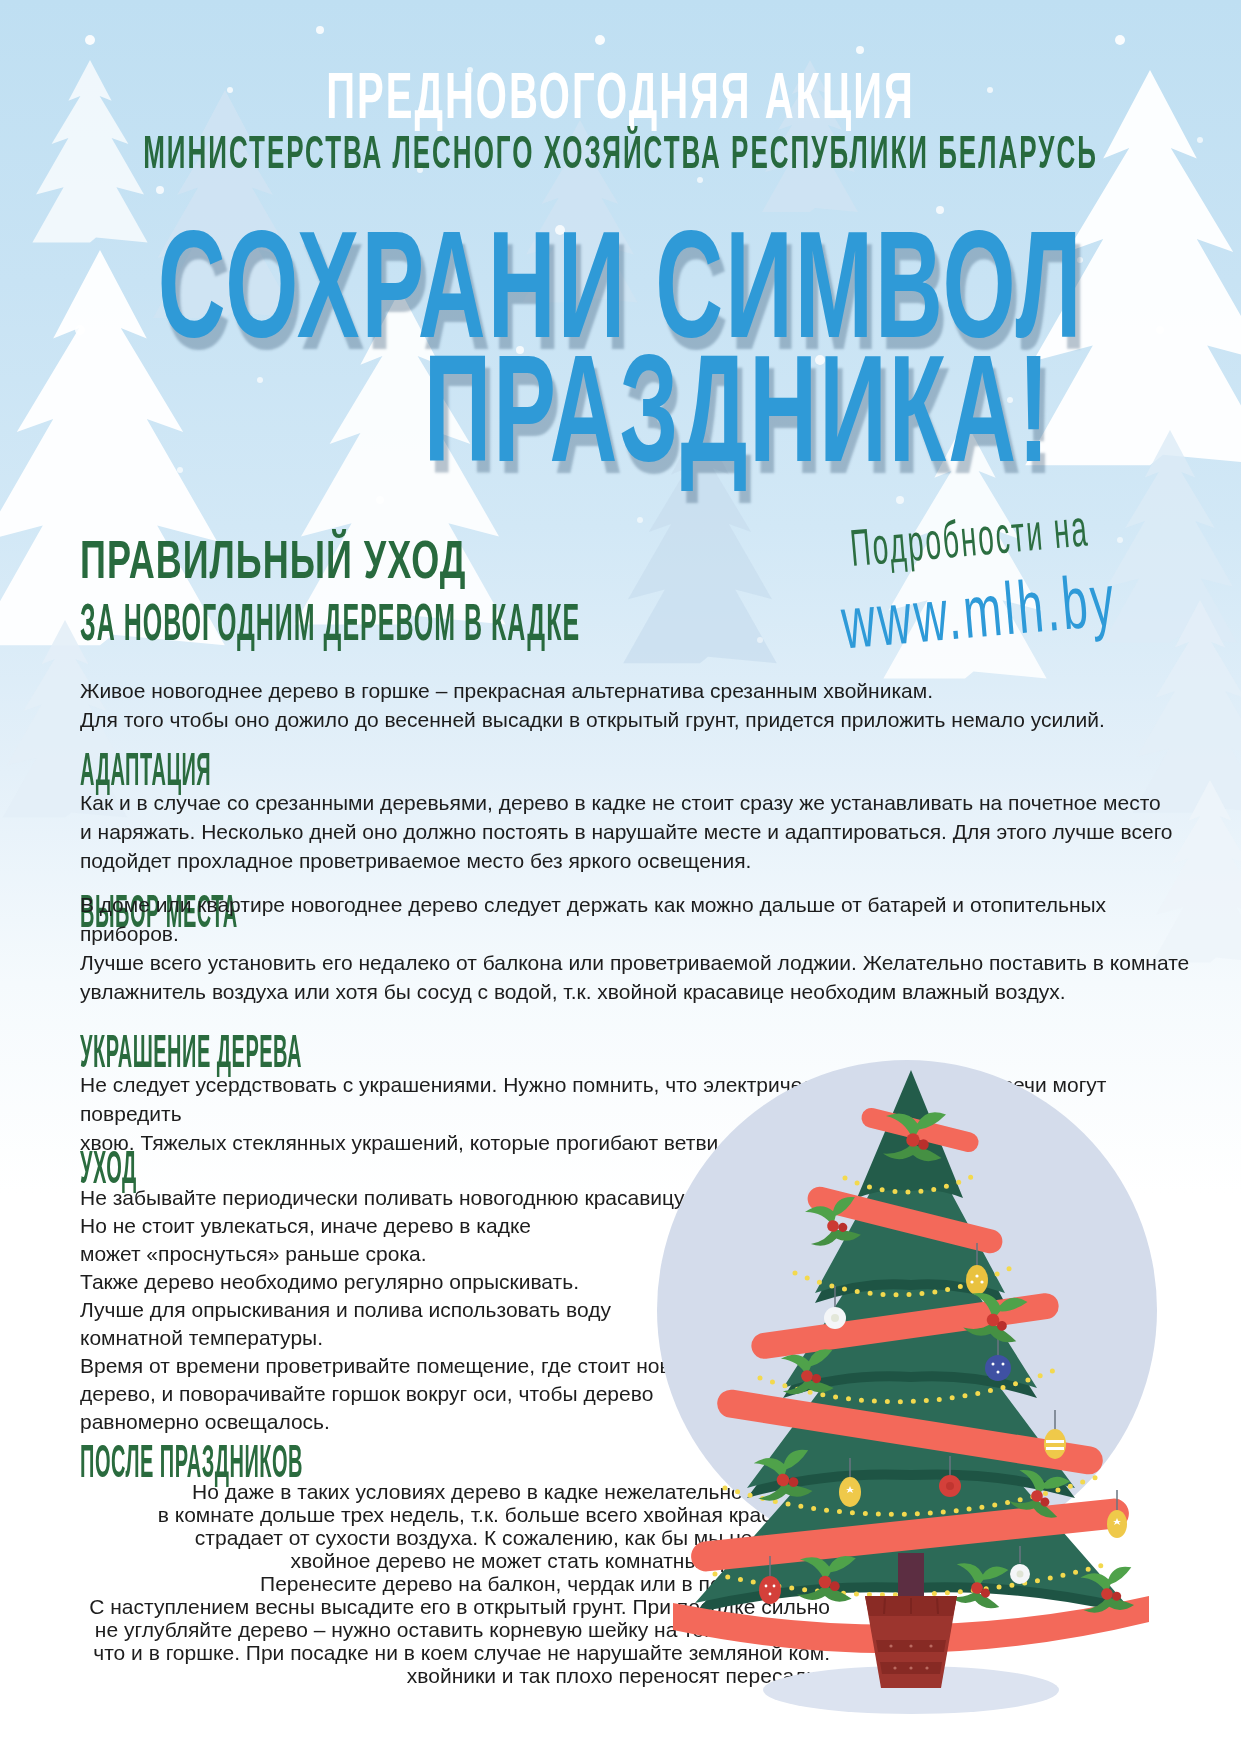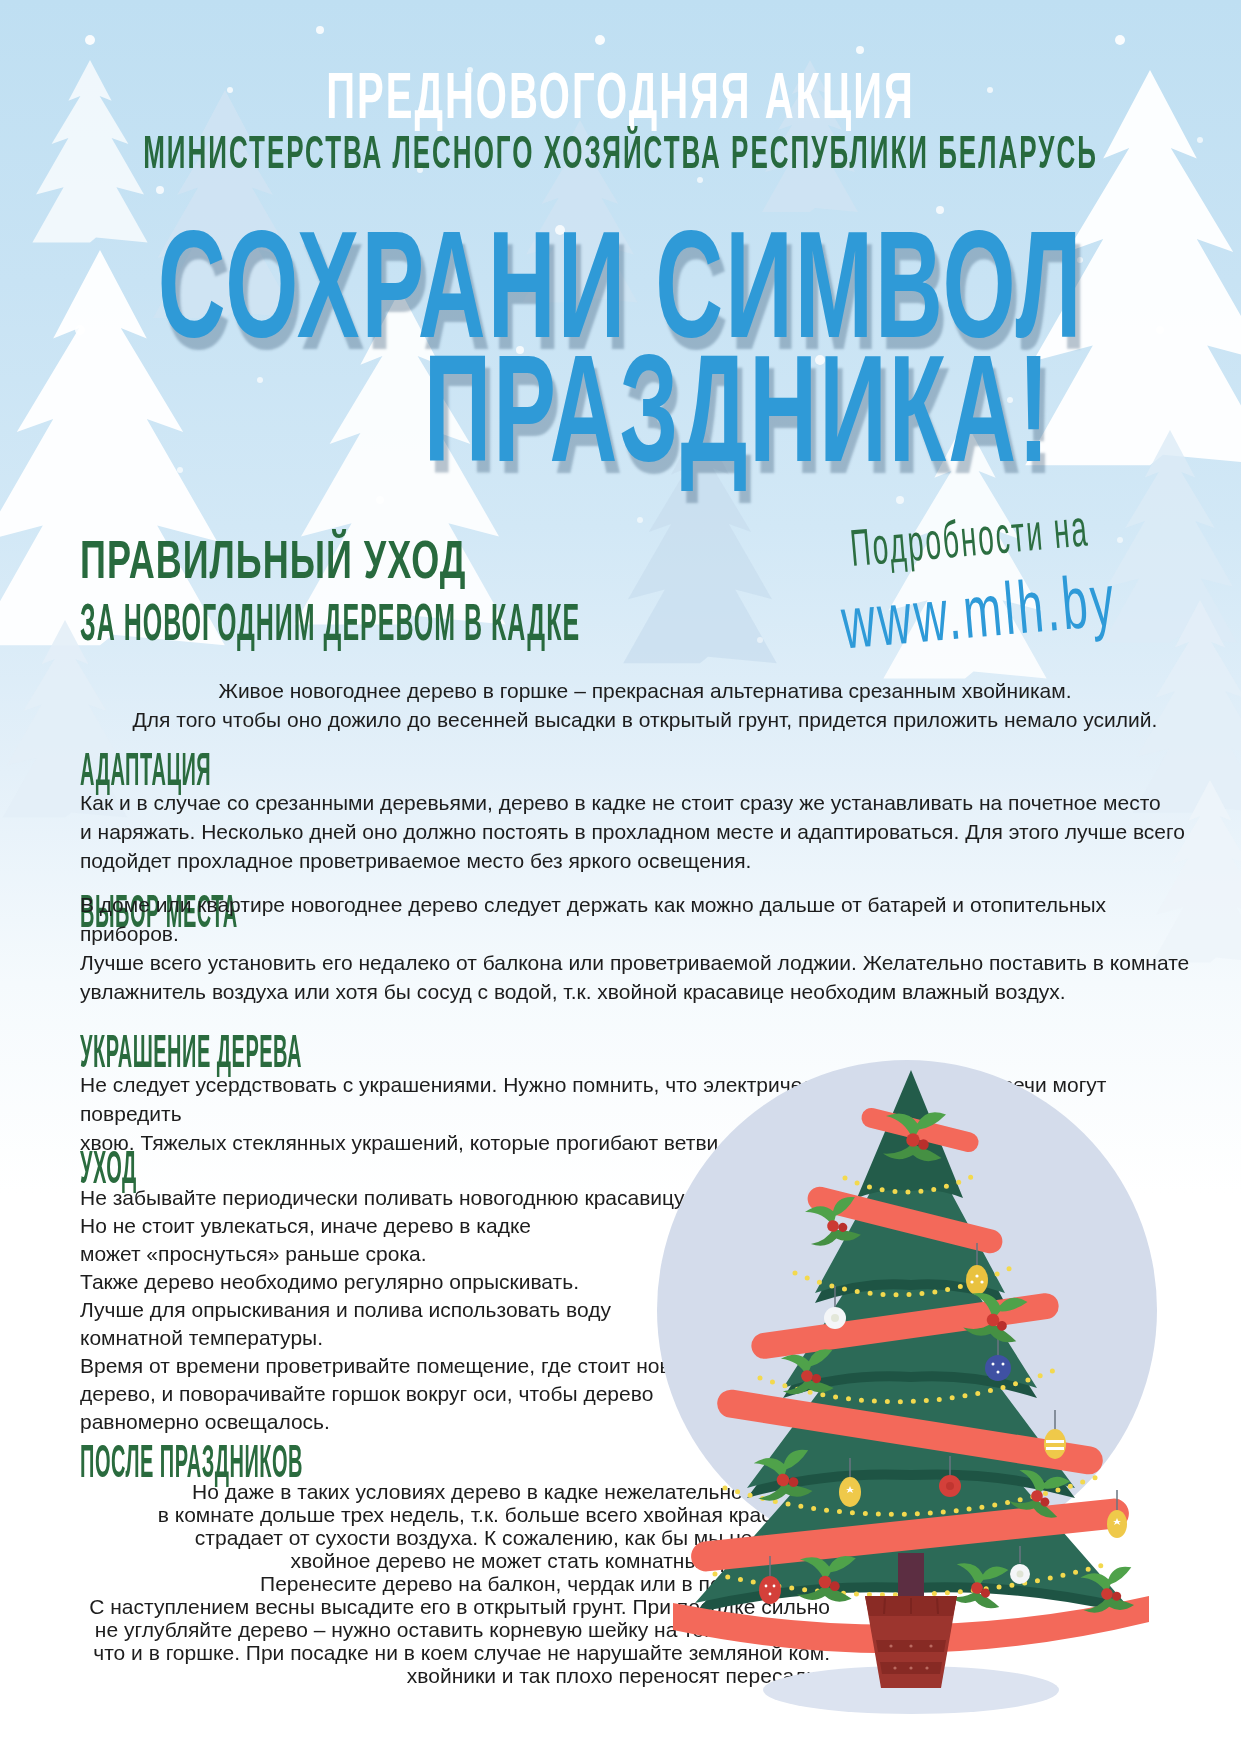--- a/index.html
+++ b/index.html
@@ -19,21 +19,21 @@
   .title1{top:198px;}
   .title2{top:322px;padding-left:234px;}
   .subtitle1{top:528px;left:80px;font-size:36px;color:#286a3e;letter-spacing:1px;transform:scaleY(1.5);}
   .subtitle2{top:592px;left:80px;font-size:25px;color:#286a3e;letter-spacing:1px;transform:scaleY(2.1);}
   .details-label{top:520px;left:848px;font-size:28px;font-weight:500;color:#2c6e41;letter-spacing:2px;
     transform:rotate(-5deg) scaleY(1.85);transform-origin:top left;}
   .details-url{top:580px;left:838px;font-size:46px;font-weight:500;color:#2e9ad8;letter-spacing:3px;
     transform:rotate(-5deg) scaleY(1.6);transform-origin:top left;}
   .body-text{color:#1d1d1d;font-size:21px;line-height:29px;white-space:pre-line;}
   .sec-head{font-size:20px;font-weight:700;color:#2a6b3e;letter-spacing:0.5px;transform:scaleY(2.3);transform-origin:top left;}
-  .intro{top:676px;left:80px;width:1130px;text-align:center;}
+  .intro{top:676px;left:80px;width:1130px;}
   .h-adapt{top:744px;left:80px;}   .b-adapt{top:788px;left:80px;width:1130px;}
   .h-vybor{top:886px;left:80px;}   .b-vybor{top:890px;left:80px;width:1130px;}
   .h-ukrash{top:1026px;left:80px;} .b-ukrash{top:1070px;left:80px;width:1130px;}
   .h-uhod{top:1142px;left:80px;}   .b-uhod{top:1184px;left:80px;width:690px;line-height:28px;}
   .h-posle{top:1436px;left:80px;}  .b-posle{top:1480px;left:80px;width:750px;line-height:23px;text-align:right;}
   .bg-svg{left:0;top:0;width:1241px;height:1755px;pointer-events:none;}
   .tree-svg{left:655px;top:1058px;width:510px;height:660px;}
 </style>
 </head>
 <body>
@@ -99,21 +99,21 @@
 <div class="abs hand subtitle1">ПРАВИЛЬНЫЙ УХОД</div>
 <div class="abs hand subtitle2">ЗА НОВОГОДНИМ ДЕРЕВОМ В КАДКЕ</div>
 <div class="abs details-label">Подробности на</div>
 <div class="abs details-url">www.mlh.by</div>
 
 <div class="abs body-text intro">Живое новогоднее дерево в горшке – прекрасная альтернатива срезанным хвойникам.
 Для того чтобы оно дожило до весенней высадки в открытый грунт, придется приложить немало усилий.</div>
 
 <div class="abs sec-head h-adapt">АДАПТАЦИЯ</div>
 <div class="abs body-text b-adapt">Как и в случае со срезанными деревьями, дерево в кадке не стоит сразу же устанавливать на почетное место
-и наряжать. Несколько дней оно должно постоять в прохладном месте и адаптироваться. Для этого лучше всего
+и наряжать. Несколько дней оно должно постоять в нарушайте месте и адаптироваться. Для этого лучше всего
 подойдет прохладное проветриваемое место без яркого освещения.</div>
 
 <div class="abs sec-head h-vybor">ВЫБОР МЕСТА</div>
 <div class="abs body-text b-vybor">В доме или квартире новогоднее дерево следует держать как можно дальше от батарей и отопительных приборов.
 Лучше всего установить его недалеко от балкона или проветриваемой лоджии. Желательно поставить в комнате
 увлажнитель воздуха или хотя бы сосуд с водой, т.к. хвойной красавице необходим влажный воздух.</div>
 
 <div class="abs sec-head h-ukrash">УКРАШЕНИЕ ДЕРЕВА</div>
 <div class="abs body-text b-ukrash">Не следует усердствовать с украшениями. Нужно помнить, что электрические гирлянды или свечи могут повредить
 хвою. Тяжелых стеклянных украшений, которые прогибают ветви, тоже лучше избегать.</div>

